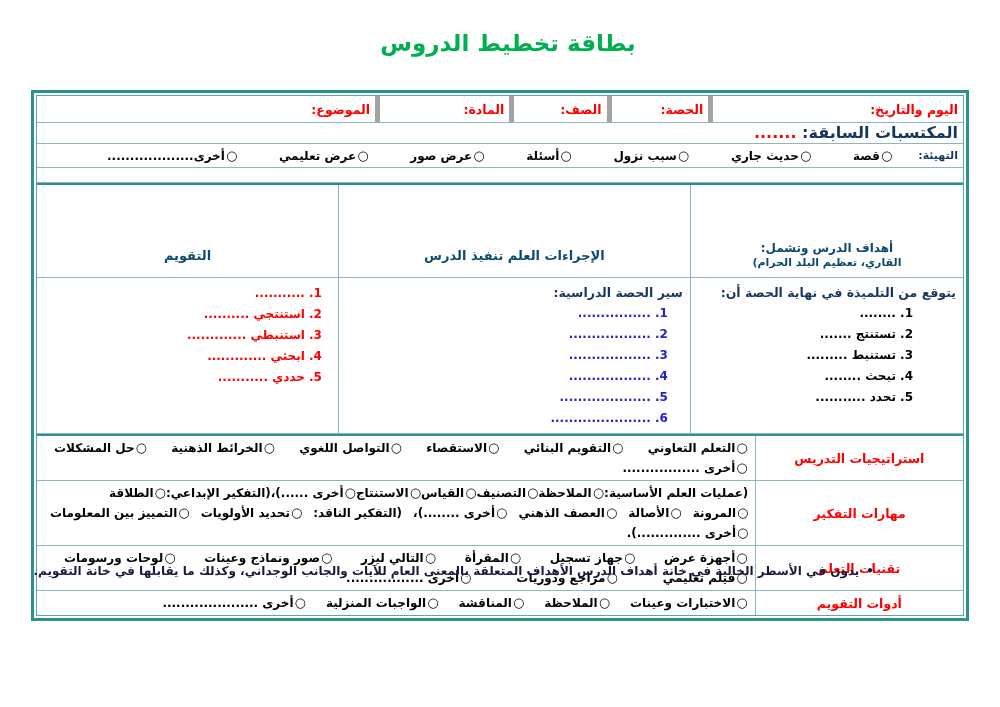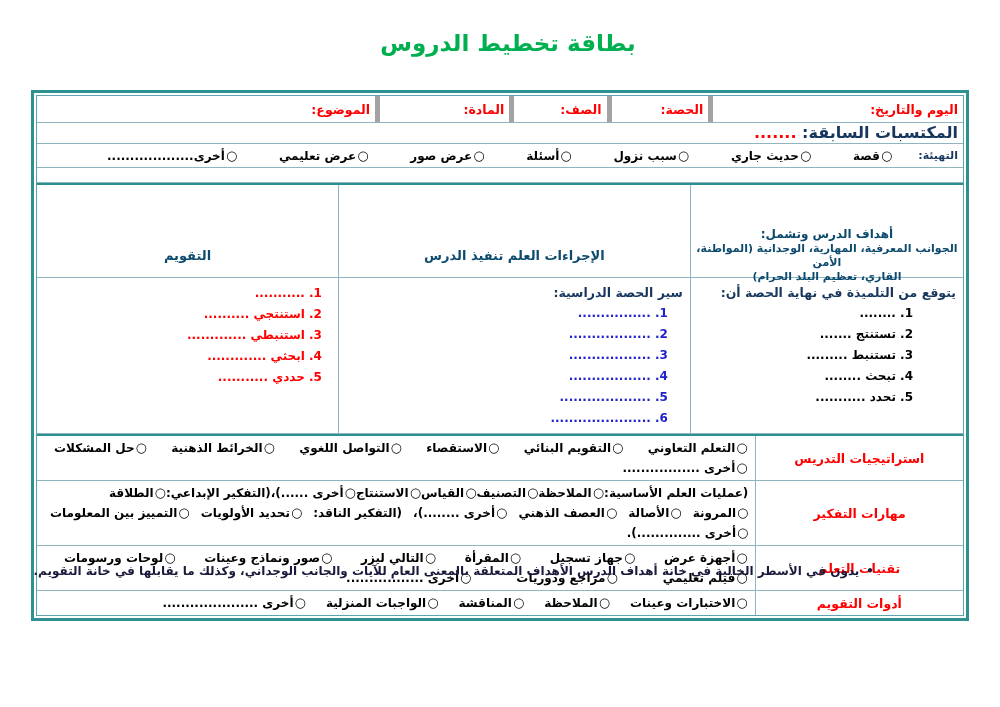--- a/index.html
+++ b/index.html
@@ -138,21 +138,20 @@
           </span>
       </div>
 
       <div class="row r-empty"></div>
 
       <div class="mainsec">
 
         <div class="col c-obj">
           <div class="hd">
             <div class="h1">أهداف الدرس وتشمل:</div>
-            <div class="h2">الجوانب المعرفية، المهارية، الوجدانية (المواطنة، الأمن</div>
             <div class="h2">القاري، تعظيم البلد الحرام)</div>
           </div>
           <div class="bd">
             <div class="subhead">يتوقع من التلميذة في نهاية الحصة أن:</div>
             <div class="obj-list">
                 <div class="li">1. ........</div>
                 <div class="li">2. تستنتج .......</div>
                 <div class="li">3. تستنبط .........</div>
                 <div class="li">4. تبحث ........</div>
                 <div class="li">5. تحدد ...........</div>

